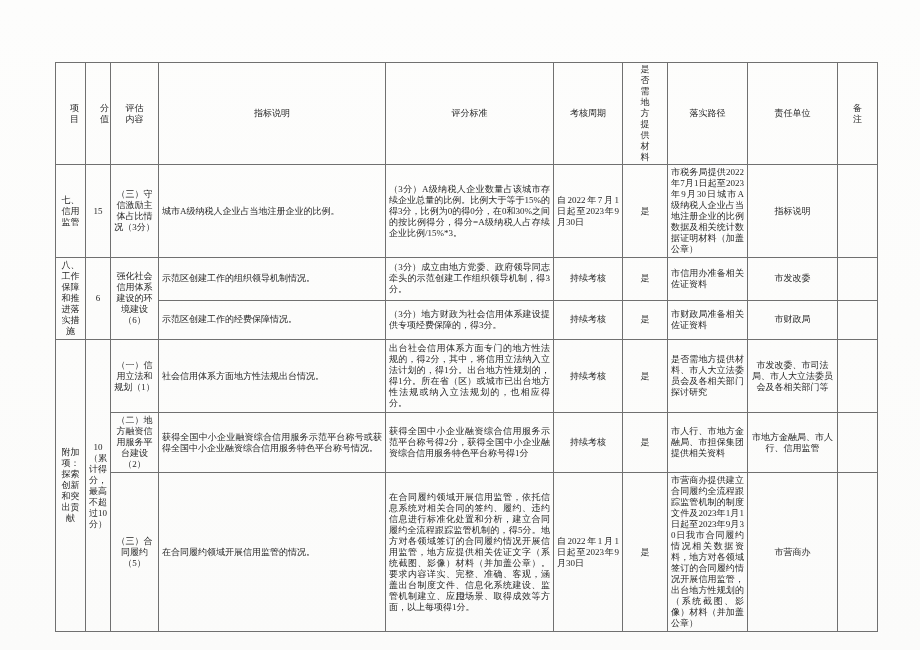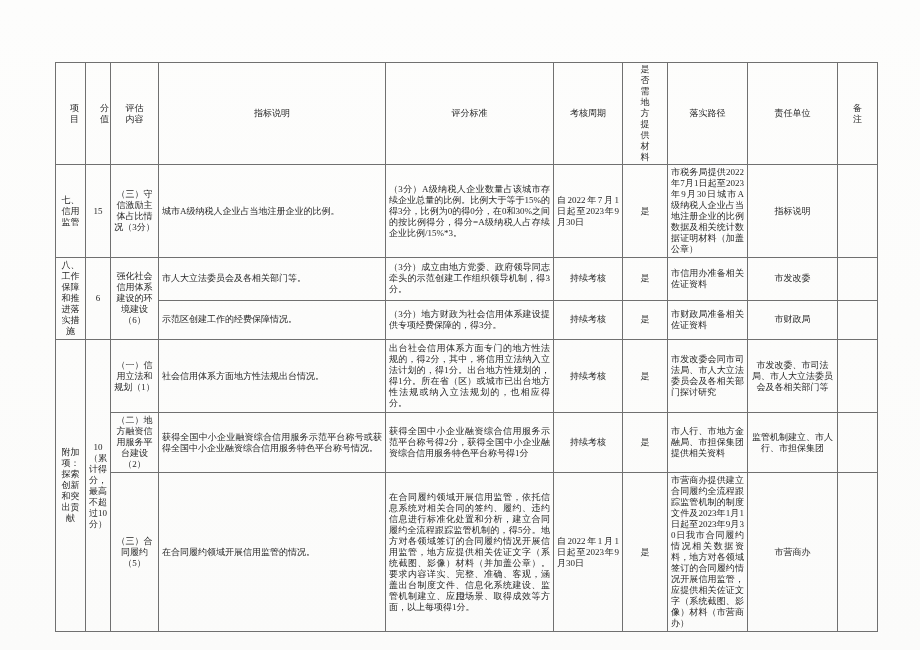--- a/index.html
+++ b/index.html
@@ -99,21 +99,21 @@
       <td class="c">是</td>
       <td class="l">市税务局提供2022年7月1日起至2023年9月30日城市A级纳税人企业占当地注册企业的比例数据及相关统计数据证明材料（加盖公章）</td>
       <td class="c">指标说明</td>
       <td class="c"></td>
     </tr>
 
     <tr class="h-r2">
       <td class="c" rowspan="2">八、工作保障和推进落实措施</td>
       <td class="c" rowspan="2">6</td>
       <td class="c" rowspan="2">强化社会信用体系建设的环境建设（6）</td>
-      <td class="l">市人大立法委员会及各相关部门等。</td>
+      <td class="l">示范区创建工作的组织领导机制情况。</td>
       <td class="l">（3分）成立由地方党委、政府领导同志牵头的示范创建工作组织领导机制，得3分。</td>
       <td class="c">持续考核</td>
       <td class="c">是</td>
       <td class="l">市信用办准备相关佐证资料</td>
       <td class="c">市发改委</td>
       <td class="c"></td>
     </tr>
 
     <tr class="h-r3">
       <td class="l">示范区创建工作的经费保障情况。</td>
@@ -126,43 +126,43 @@
     </tr>
 
     <tr class="h-r4">
       <td class="c" rowspan="3">附加项：探索创新和突出贡献</td>
       <td class="c" rowspan="3">10（累计得分，最高不超过10分）</td>
       <td class="c">（一）信用立法和规划（1）</td>
       <td class="l">社会信用体系方面地方性法规出台情况。</td>
       <td class="l">出台社会信用体系方面专门的地方性法规的，得2分，其中，将信用立法纳入立法计划的，得1分。出台地方性规划的，得1分。所在省（区）或城市已出台地方性法规或纳入立法规划的，也相应得分。</td>
       <td class="c">持续考核</td>
       <td class="c">是</td>
-      <td class="l">市发改委会同市司法局、市人大立法委员会及各相关部门探讨研究</td>
+      <td class="l">是否需地方提供材料、市人大立法委员会及各相关部门探讨研究</td>
       <td class="c">市发改委、市司法局、市人大立法委员会及各相关部门等</td>
       <td class="c"></td>
     </tr>
 
     <tr class="h-r5">
       <td class="c">（二）地方融资信用服务平台建设（2）</td>
       <td class="l">获得全国中小企业融资综合信用服务示范平台称号或获得全国中小企业融资综合信用服务特色平台称号情况。</td>
       <td class="l">获得全国中小企业融资综合信用服务示范平台称号得2分，获得全国中小企业融资综合信用服务特色平台称号得1分</td>
       <td class="c">持续考核</td>
       <td class="c">是</td>
       <td class="l">市人行、市地方金融局、市担保集团提供相关资料</td>
-      <td class="c">监管机制建立、市人行、市担保集团</td>
+      <td class="c">市地方金融局、市人行、信用监管</td>
       <td class="c"></td>
     </tr>
 
     <tr class="h-r6">
       <td class="c">（三）合同履约（5）</td>
       <td class="l">在合同履约领域开展信用监管的情况。</td>
       <td class="l">在合同履约领域开展信用监管，依托信息系统对相关合同的签约、履约、违约信息进行标准化处置和分析，建立合同履约全流程跟踪监管机制的，得5分。地方对各领域签订的合同履约情况开展信用监管，地方应提供相关佐证文字（系统截图、影像）材料（并加盖公章）。要求内容详实、完整、准确、客观，涵盖出台制度文件、信息化系统建设、监管机制建立、应用场景、取得成效等方面，以上每项得1分。</td>
       <td class="l">自2022年1月1日起至2023年9月30日</td>
       <td class="c">是</td>
-      <td class="l">市营商办提供建立合同履约全流程跟踪监管机制的制度文件及2023年1月1日起至2023年9月30日我市合同履约情况相关数据资料，地方对各领域签订的合同履约情况开展信用监管，应提供相关佐证文字（系统截图、影像）材料（市营商办）</td>
+      <td class="l">市营商办提供建立合同履约全流程跟踪监管机制的制度文件及2023年1月1日起至2023年9月30日我市合同履约情况相关数据资料，地方对各领域签订的合同履约情况开展信用监管，出台地方性规划的（系统截图、影像）材料（并加盖公章）</td>
       <td class="c">市营商办</td>
       <td class="c"></td>
     </tr>
   </tbody>
     </table>
 
   <div class="page-number">12</div>
 
 </div>
 

